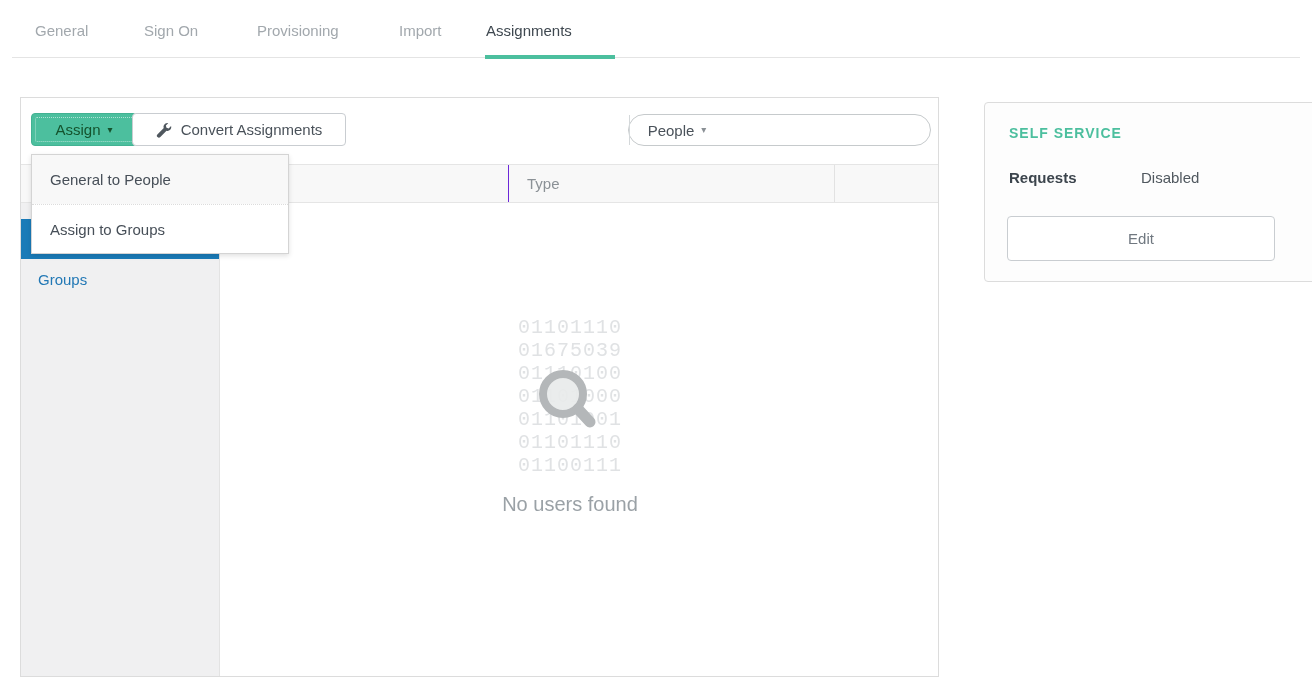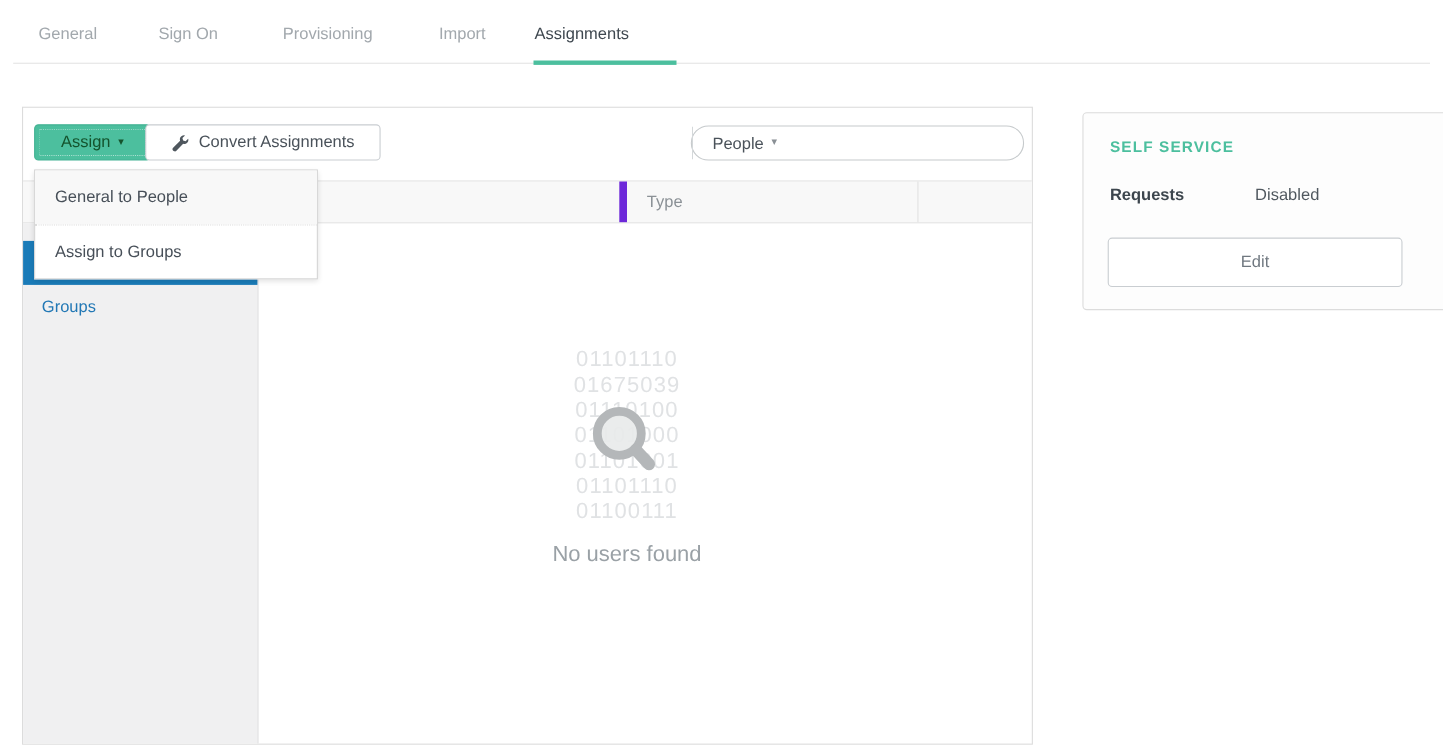--- a/index.html
+++ b/index.html
@@ -39,44 +39,44 @@
                align-items:center; justify-content:center; font-size:15px; color:#4a525a;
                cursor:pointer; border-radius:0 16px 16px 0; }
   .scope-btn .caret { color:#8a9095; }
 
   
   .table-header { position:absolute; left:0; right:0; top:66px; height:39px;
                   background:#f8f8f8; border-top:1px solid #e5e5e5; border-bottom:1px solid #e5e5e5; }
   .th-cell { position:absolute; top:0; height:100%; display:flex; align-items:center;
              font-size:15px; color:#8b9196; }
   .th-c1 { left:0; width:513px; padding-left:18px; }
-  .th-c2 { left:542px; width:300px; padding-left:18px; border-left:7px solid #6d28d9; }
+  .th-c2 { left:487px; width:300px; padding-left:18px; border-left:1px solid #6d28d9; }
   .th-c3 { left:813px; right:0; border-left:1px solid #e2e2e2; }
 
   
-  .side-filter { position:absolute; left:0; top:105px; bottom:0; width:214px;
+  .side-filter { position:absolute; left:0; top:105px; bottom:0; width:199px;
                  background:#f0f0f1; border-right:1px solid #e3e3e3; padding-top:16px; }
   .side-item { height:40px; display:flex; align-items:center; padding-left:17px;
                font-size:15px; cursor:pointer; }
   .side-item.selected { background:#1a7bb8; color:#fff; }
   .side-item.link { color:#2278b5; }
 
   
   .assign-menu { position:absolute; left:10px; top:56px; width:258px; z-index:30;
                  background:#fff; border:1px solid #d4d4d4;
                  box-shadow:0 2px 5px rgba(0,0,0,.12); }
   .menu-item { height:49px; display:flex; align-items:center; padding-left:18px;
                font-size:15px; color:#474f58; cursor:pointer; }
   .menu-item.hover { background:#f8f8f8; }
   .menu-sep { border-top:1px dotted #dcdcdc; }
 
   
   .empty-wrap { position:absolute; left:181px; right:0; top:105px; bottom:0; }
   .binary { position:absolute; left:0; right:0; top:113px; text-align:center;
-            font-family:Liberation Sans, sans-serif; font-size:20px; line-height:23px;
+            font-family:Liberation Mono, monospace; font-size:20px; line-height:23px;
             color:#e0e2e4; letter-spacing:1px; }
   .empty-mag { position:absolute; left:331px; top:165px; }
   .empty-msg { position:absolute; left:0; right:0; top:290px; text-align:center;
                font-size:20px; color:#9aa1a6; }
 
   
   .ss-card { position:absolute; left:984px; top:102px; width:336px; height:180px;
              background:#fdfdfd; border:1px solid #dcdcdc; border-radius:4px; }
   .ss-title { position:absolute; left:24px; top:22px; font-size:14px; font-weight:bold;
               letter-spacing:1px; color:#4cbf9e; }

